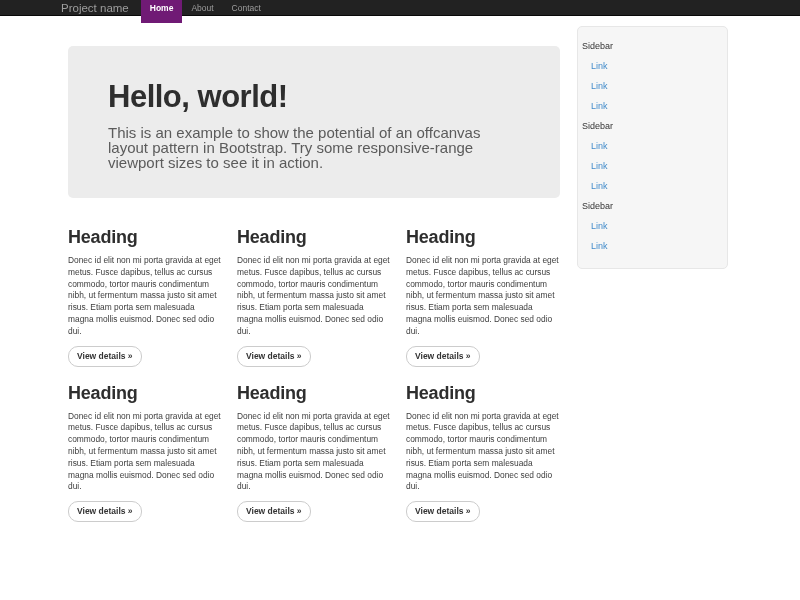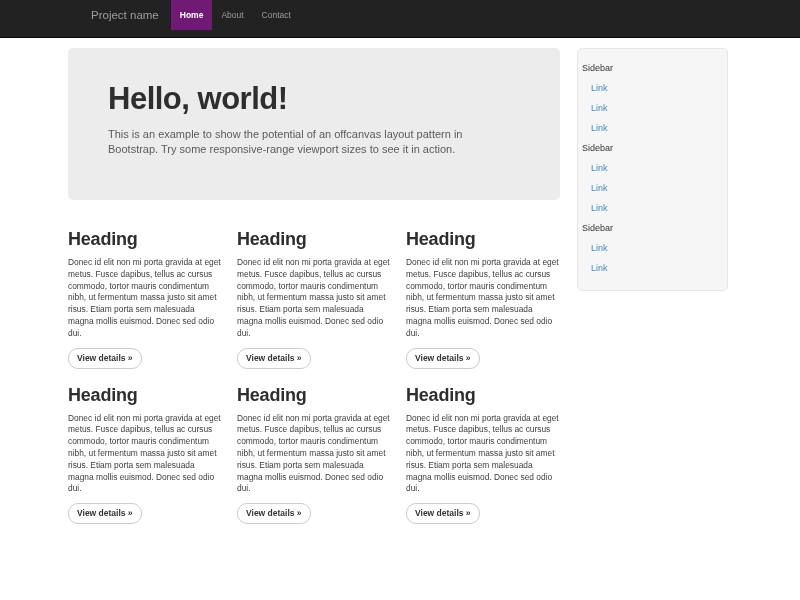--- a/index.html
+++ b/index.html
@@ -6,26 +6,26 @@
   html, body { margin: 0; padding: 0; }
   body {
     width: 800px; height: 600px;
     background: #ffffff;
     font-family: "Liberation Sans", sans-serif;
     overflow: hidden;
   }
 
   
   .navbar {
-    height: 38px;
+    height: 16px;
     background: #222222;
     border-bottom: 1px solid #090909;
     display: flex;
-    align-items: flex-start;
-    padding-left: 79px;
+    align-items: center;
+    padding-left: 49px;
   }
   .brand {
     line-height: 30px;
     color: #9d9d9d;
     font-size: 11.5px;
     padding: 0 12px;
     text-decoration: none;
     white-space: nowrap;
   }
   .nav-item {
@@ -38,38 +38,38 @@
   }
   .nav-item.active {
     background: #701a75;
     color: #ffffff;
     font-weight: bold;
   }
 
   
   .container { margin: 0 68px; }
   .content-row { display: flex; gap: 17px; margin-top: 10px; }
-  .main-col { width: 492px; }
+  .main-col { width: 492px; margin-top: 20px; }
 
   
   .jumbotron {
     background: #ececec;
     border-radius: 5px;
     height: 152px;
     padding: 30px 40px 0 40px;
   }
   .jumbotron h1 {
     font-size: 31px;
     font-weight: bold;
     letter-spacing: -0.5px;
     color: #2e2e2e;
     margin: 3px 0 10px 0;
   }
   .jumbotron p {
-    font-size: 11px;
+    font-size: 15px;
     line-height: 15px;
     color: #5b5b5b;
     width: 400px;
     margin: 0;
   }
 
   
   .cards-row { display: flex; gap: 15px; }
   .cards-row.first { margin-top: 29px; }
   .cards-row.second { margin-top: 16px; }

